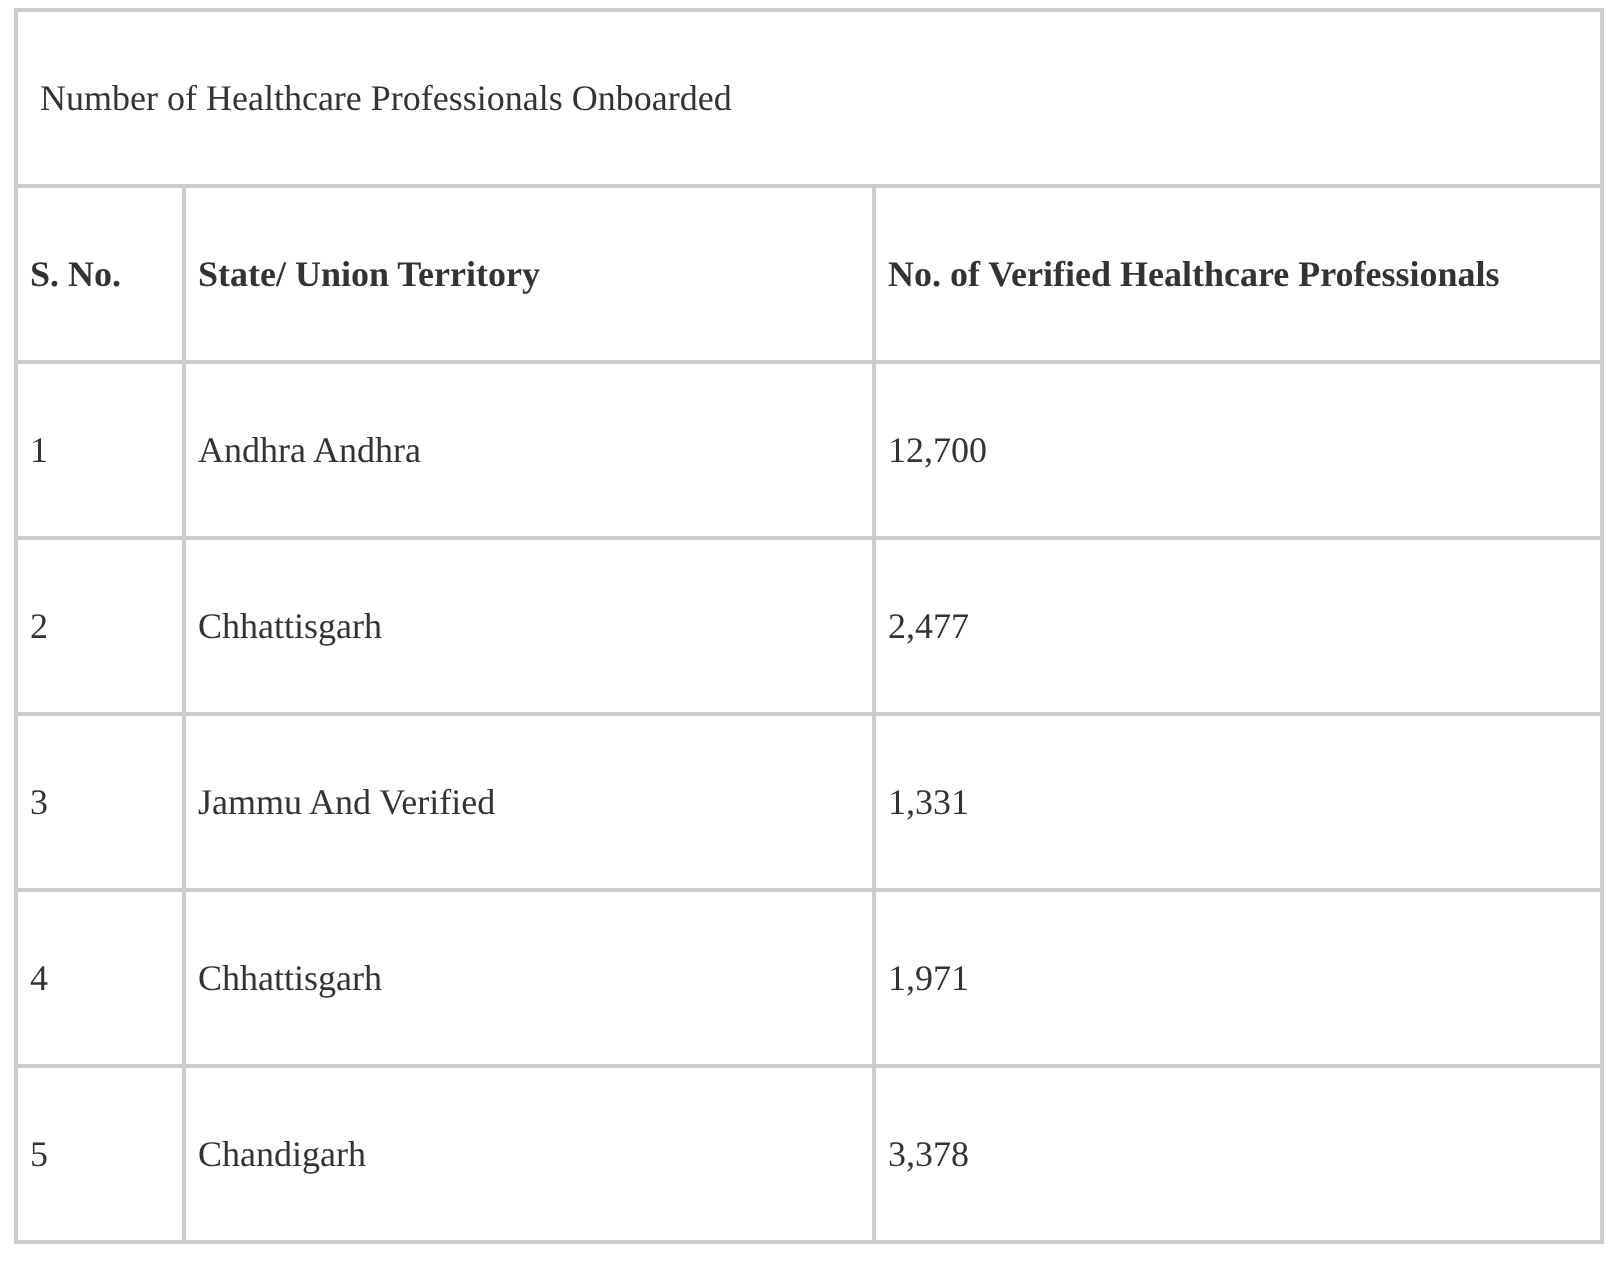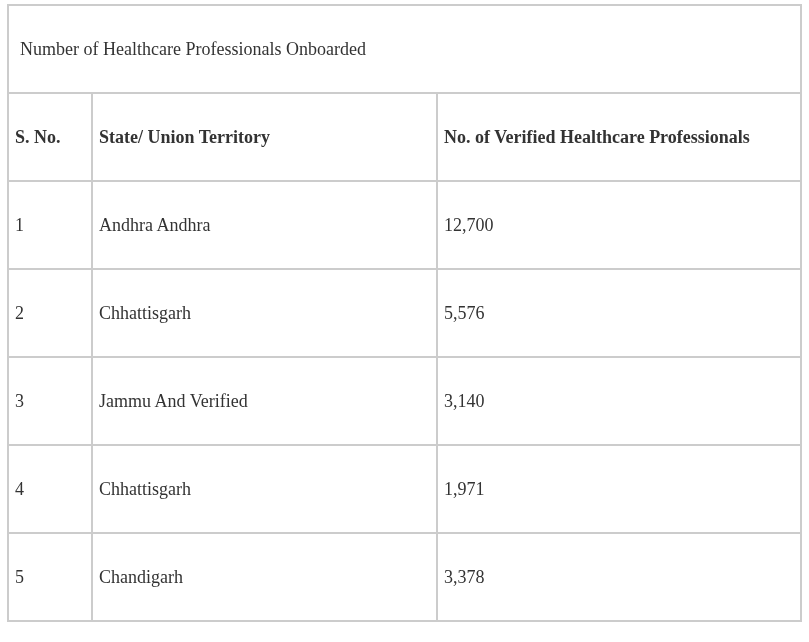--- a/index.html
+++ b/index.html
@@ -35,26 +35,26 @@
     <th>No. of Verified Healthcare Professionals</th>
   </tr>
   <tr>
     <td>1</td>
     <td>Andhra Andhra</td>
     <td>12,700</td>
   </tr>
   <tr>
     <td>2</td>
     <td>Chhattisgarh</td>
-    <td>5,576</td>
+    <td>2,477</td>
   </tr>
   <tr>
     <td>3</td>
     <td>Jammu And Verified</td>
-    <td>3,140</td>
+    <td>1,331</td>
   </tr>
   <tr>
     <td>4</td>
     <td>Chhattisgarh</td>
     <td>1,971</td>
   </tr>
   <tr>
     <td>5</td>
     <td>Chandigarh</td>
     <td>3,378</td>

